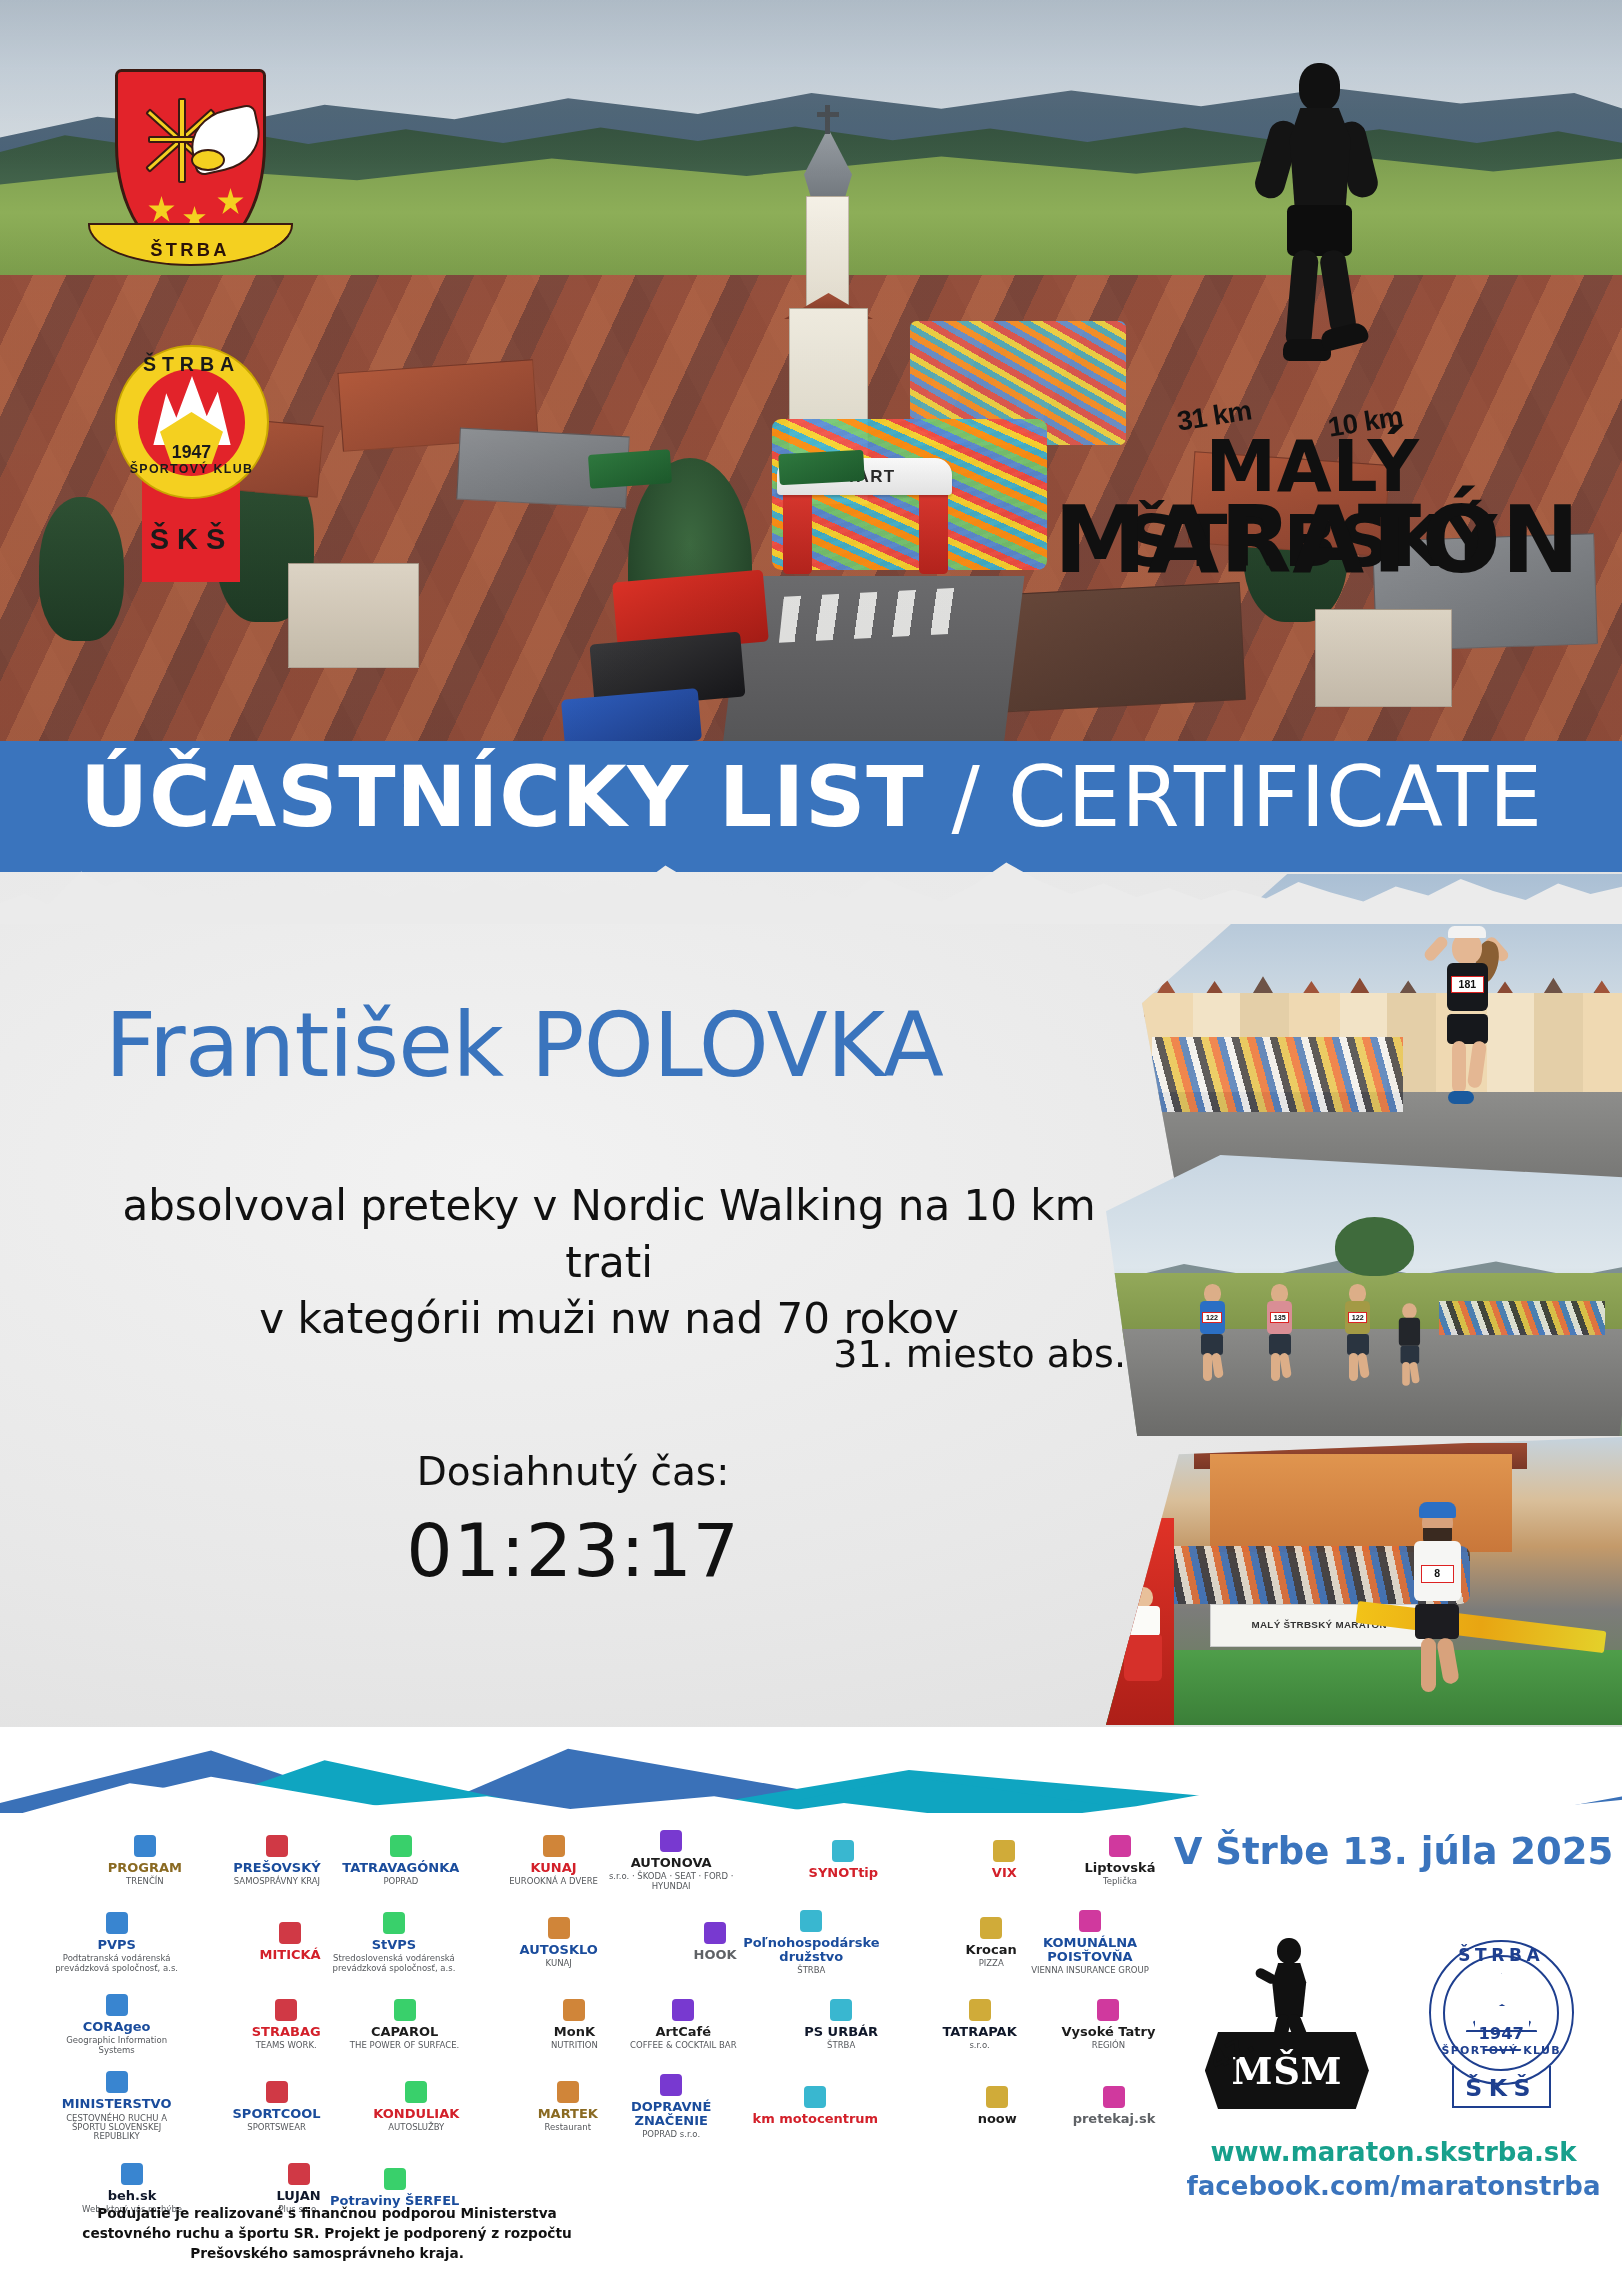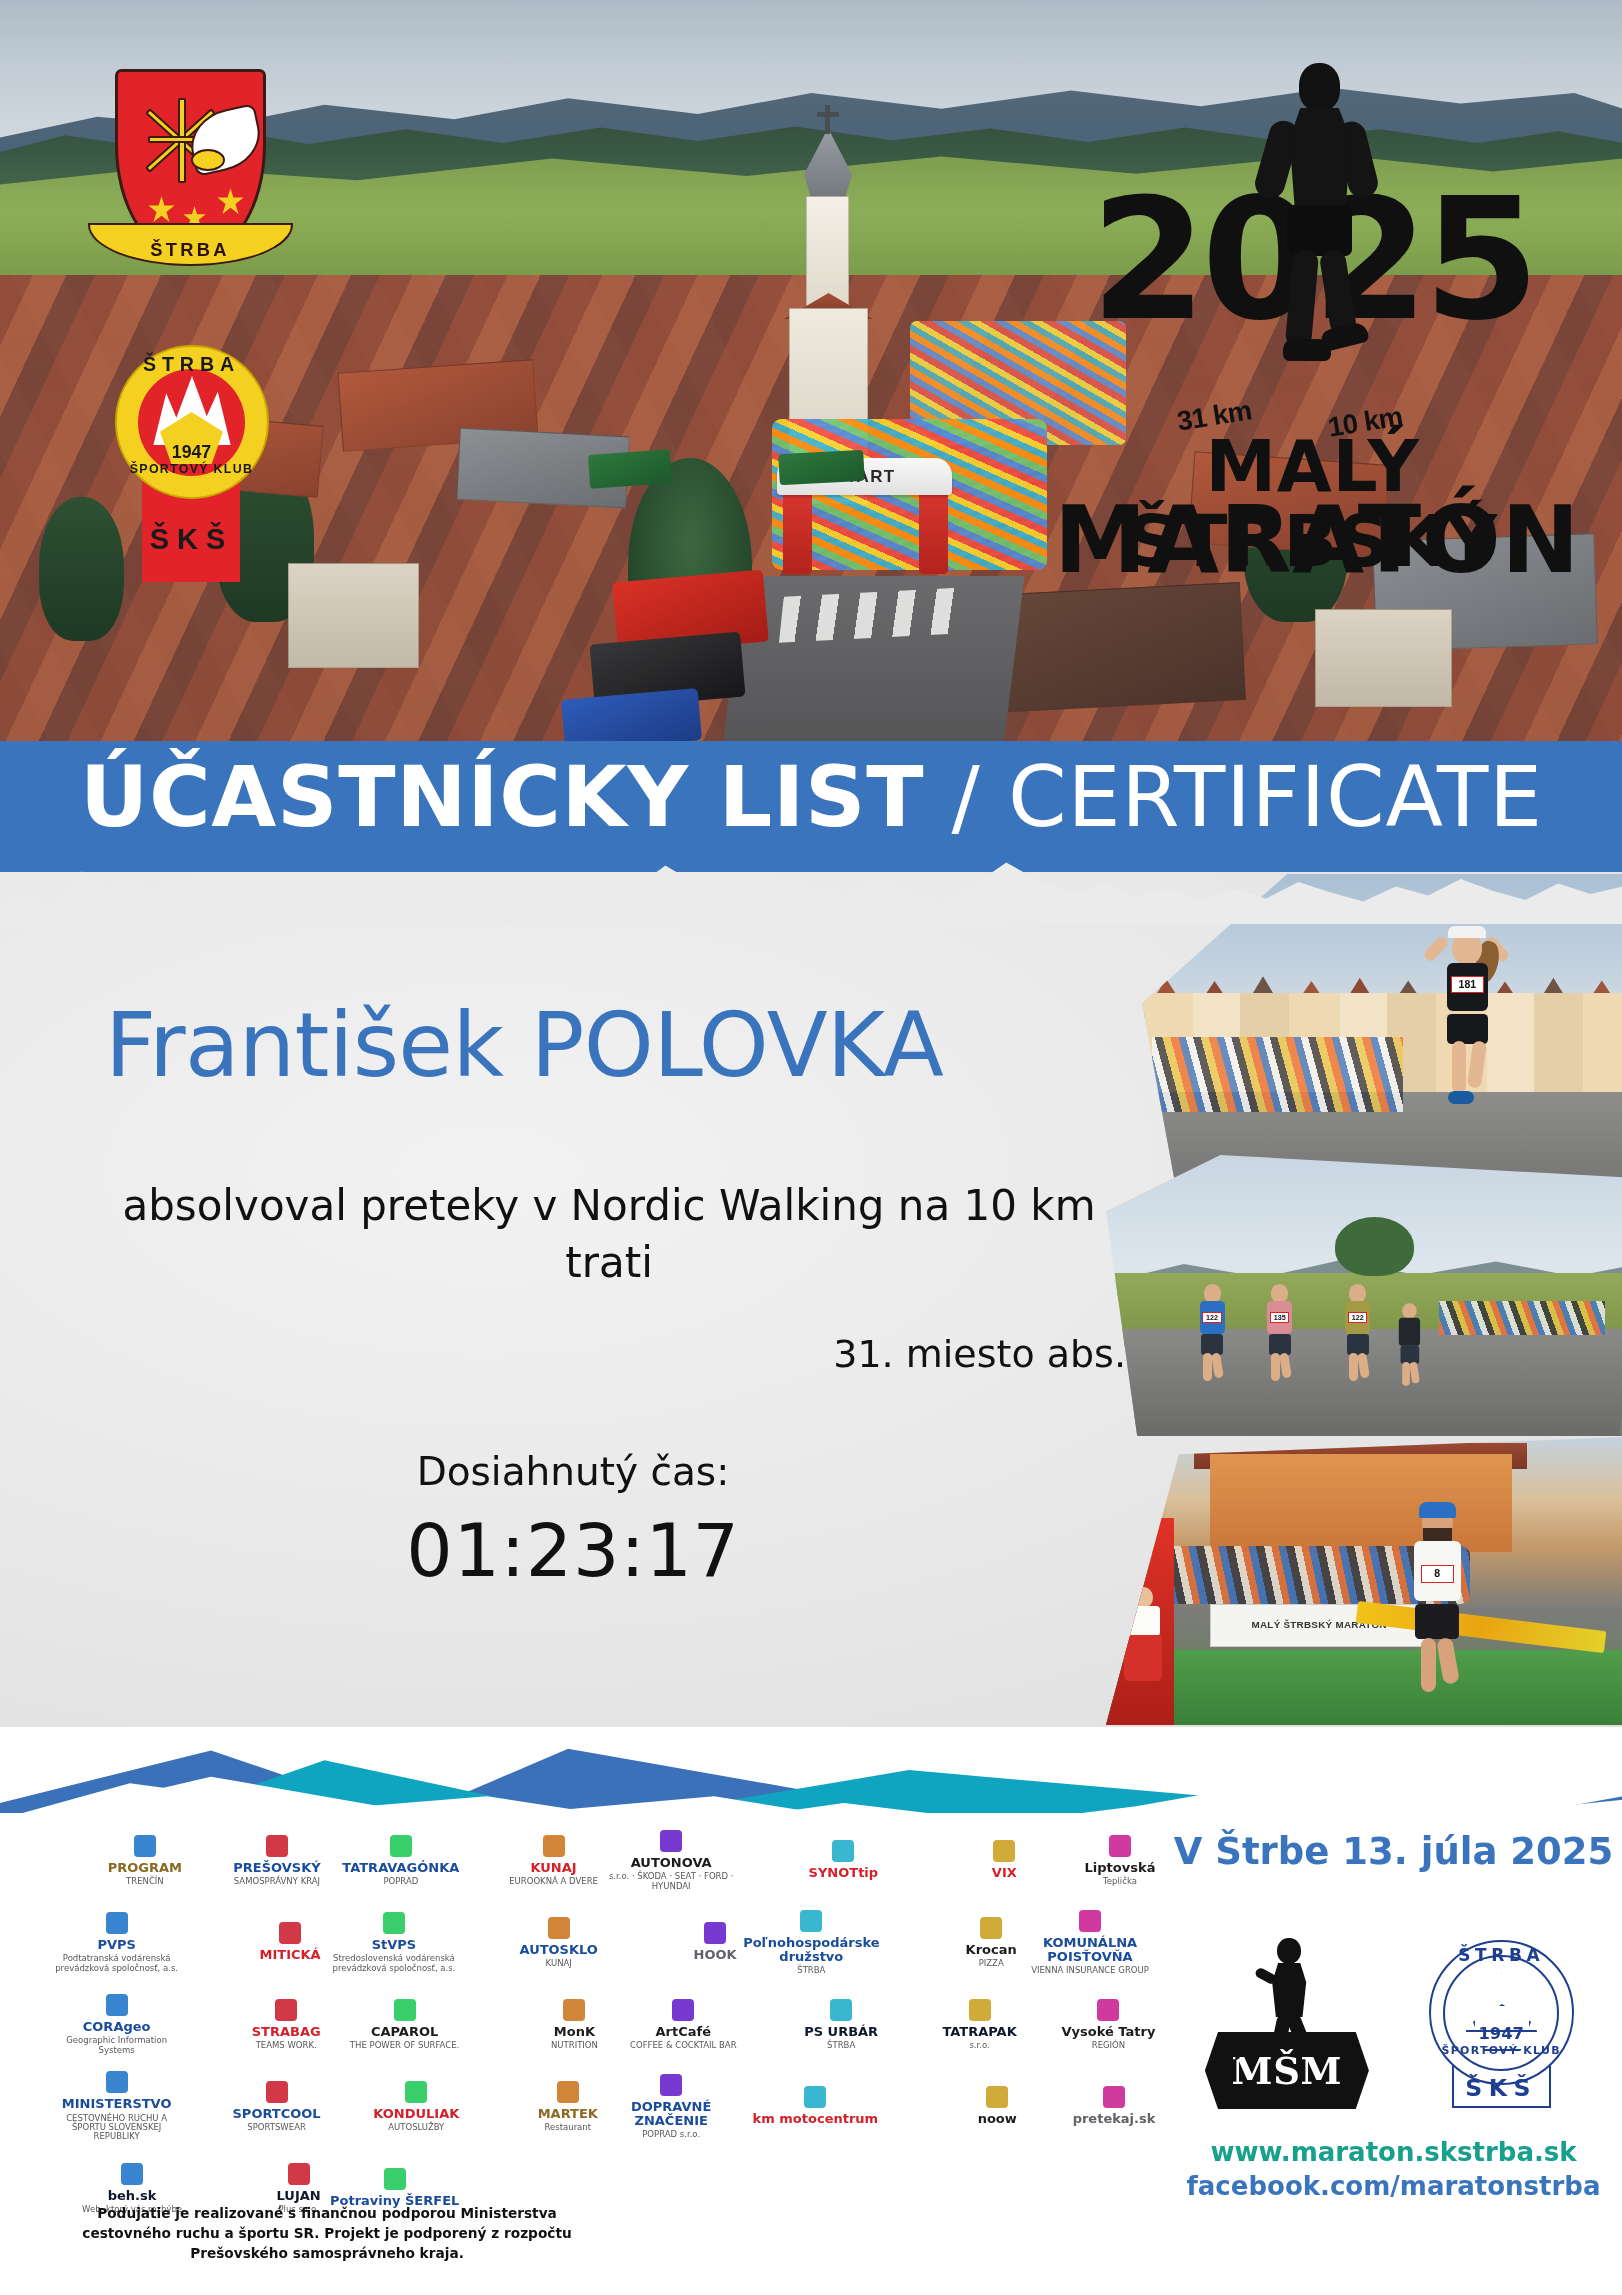--- a/index.html
+++ b/index.html
@@ -576,21 +576,20 @@
   <div class="club-inner"></div>
   <div class="club-mtn"></div>
   <div class="club-pent"></div>
   <div class="club-top-arc">ŠTRBA</div>
   <div class="club-year">1947</div>
   <div class="club-bot-arc">ŠPORTOVÝ KLUB</div>
   <div class="club-sks">ŠKŠ</div>
 </div>
 
 <div class="mlogo">
-  <div class="year">2025</div>
   <div class="runner">
     <div class="r-armL"></div>
       <div class="r-armR"></div>
     <div class="r-head"></div>
       <div class="r-torso"></div>
     <div class="r-shorts"></div>
       <div class="r-legL"></div>
       <div class="r-legR"></div>
     <div class="r-shoeL"></div>
       <div class="r-shoeR"></div>
@@ -608,20 +607,21 @@
   </div>
 </div>
 <div class="jagged"></div>
 
 <div class="body-bg"></div>
 
 <div class="cert-name">František POLOVKA</div>
 
 <div class="cert-desc">
   <div>absolvoval preteky v Nordic Walking na 10 km trati</div>
+  <div>v kategórii muži nw nad 70 rokov</div>
 </div>
 
 <div class="places">
   <div class="place-abs">31. miesto abs.</div>
 </div>
 
 <div class="time-label">Dosiahnutý čas:</div>
 <div class="time-value">01:23:17</div>
 
 <div class="collage">

